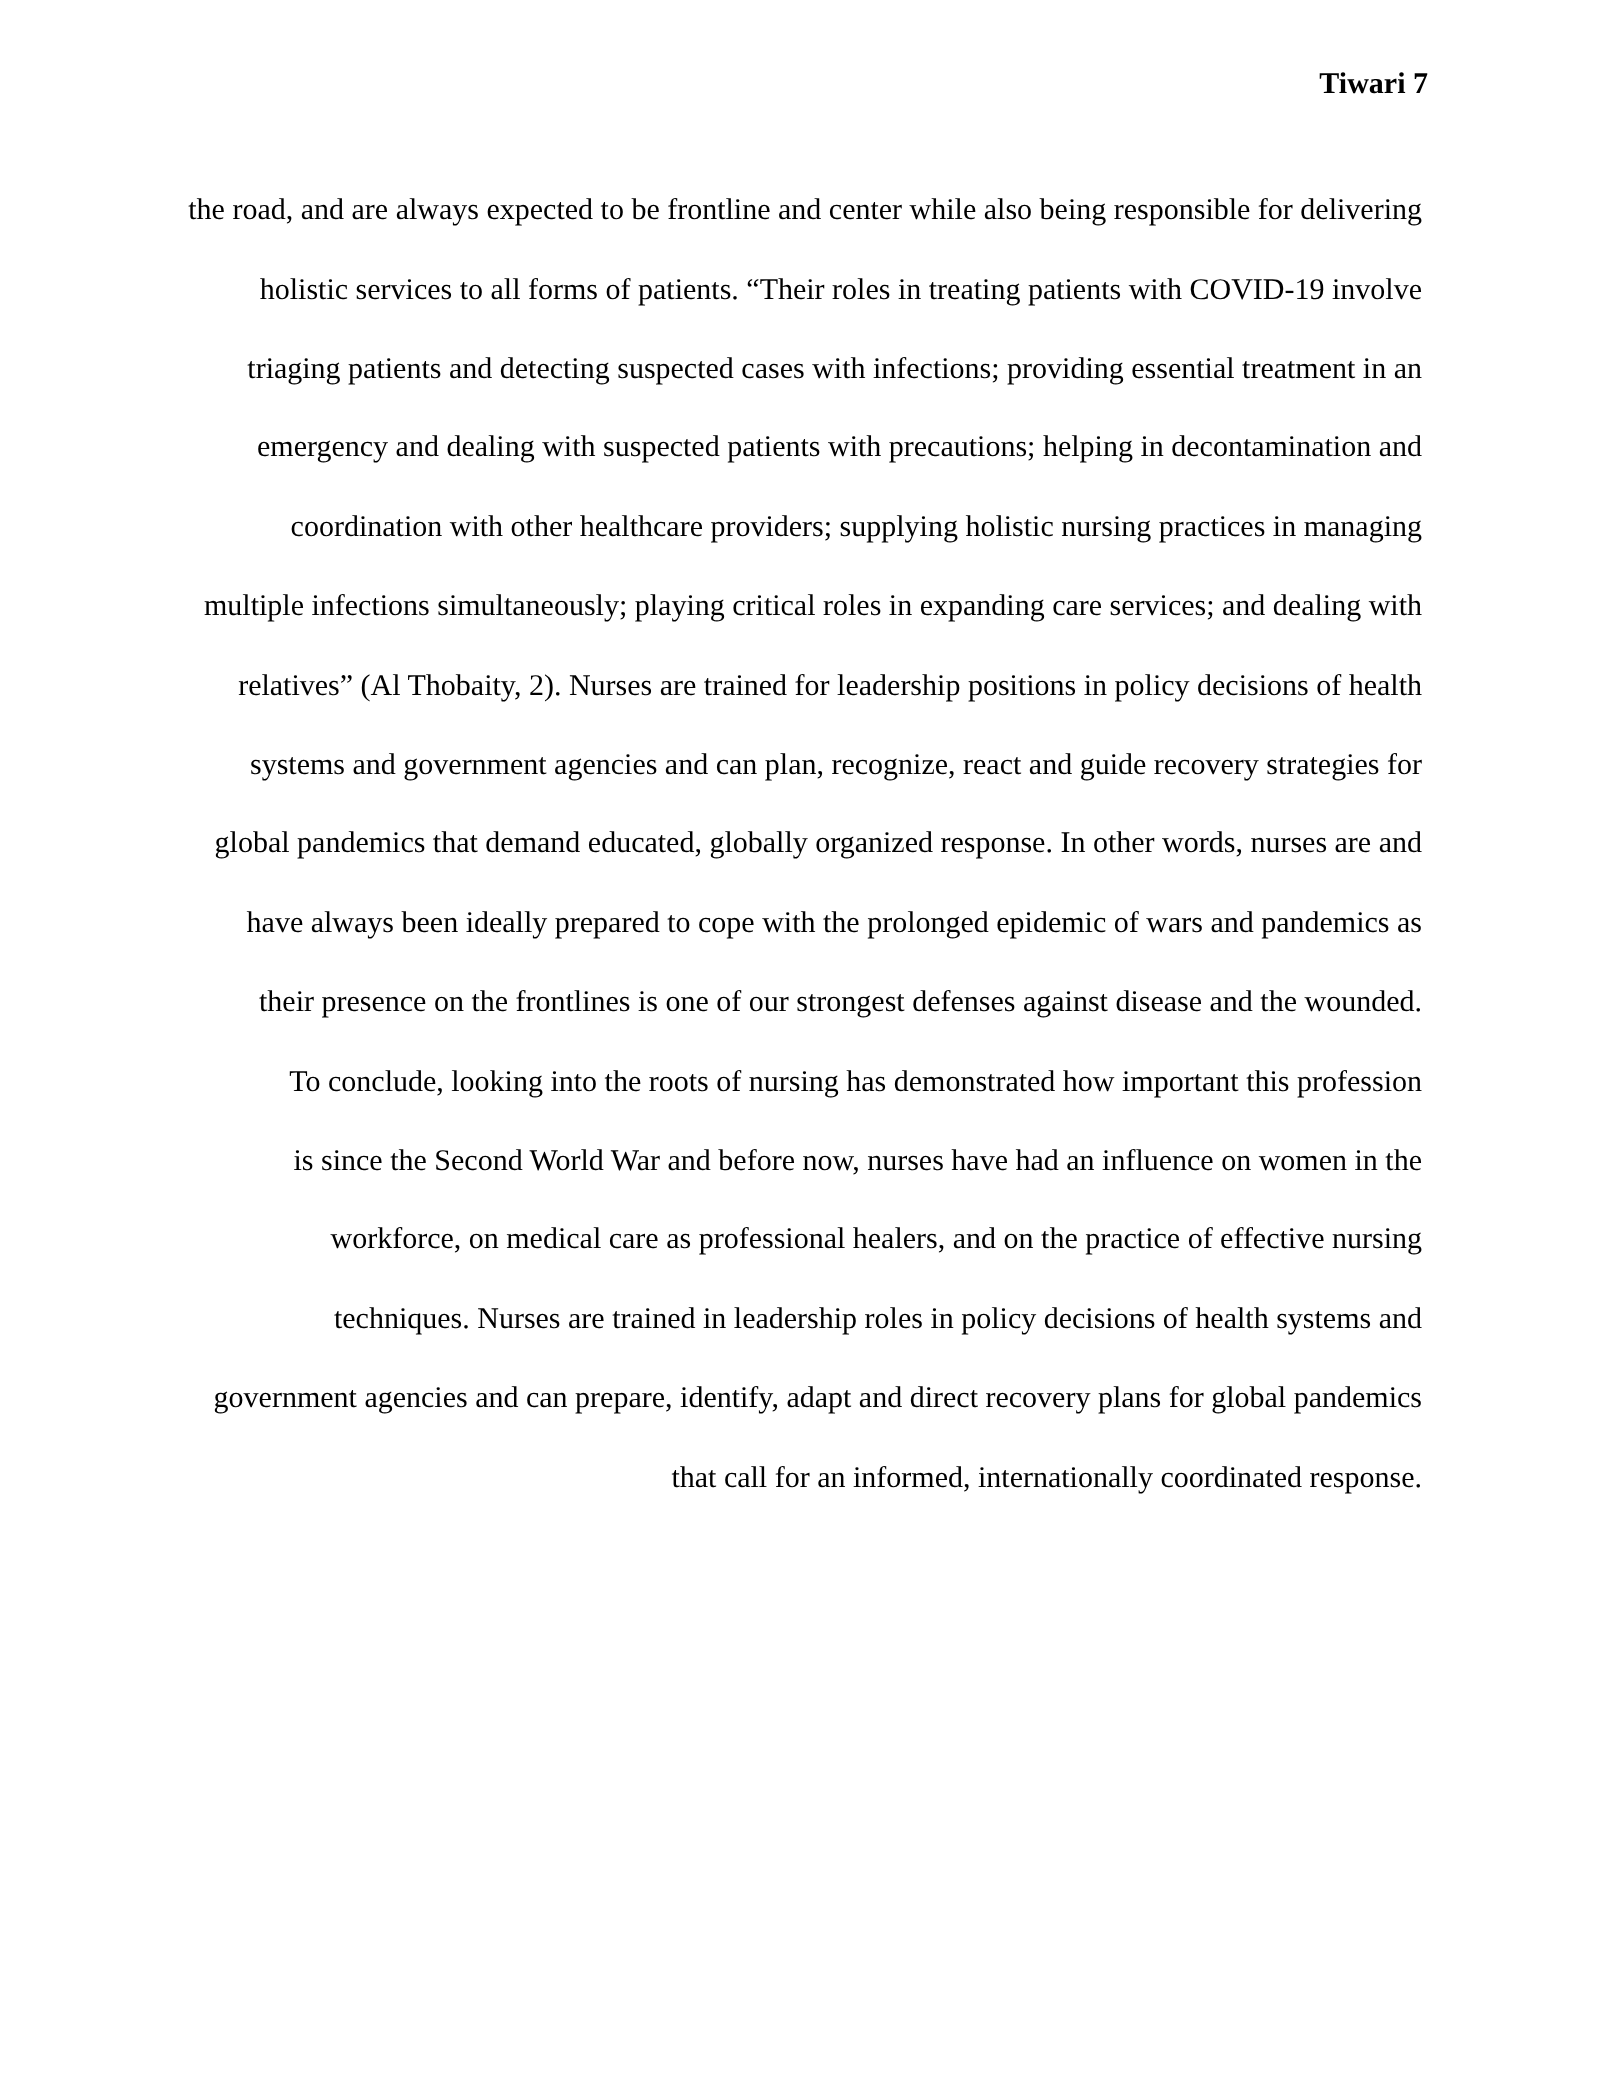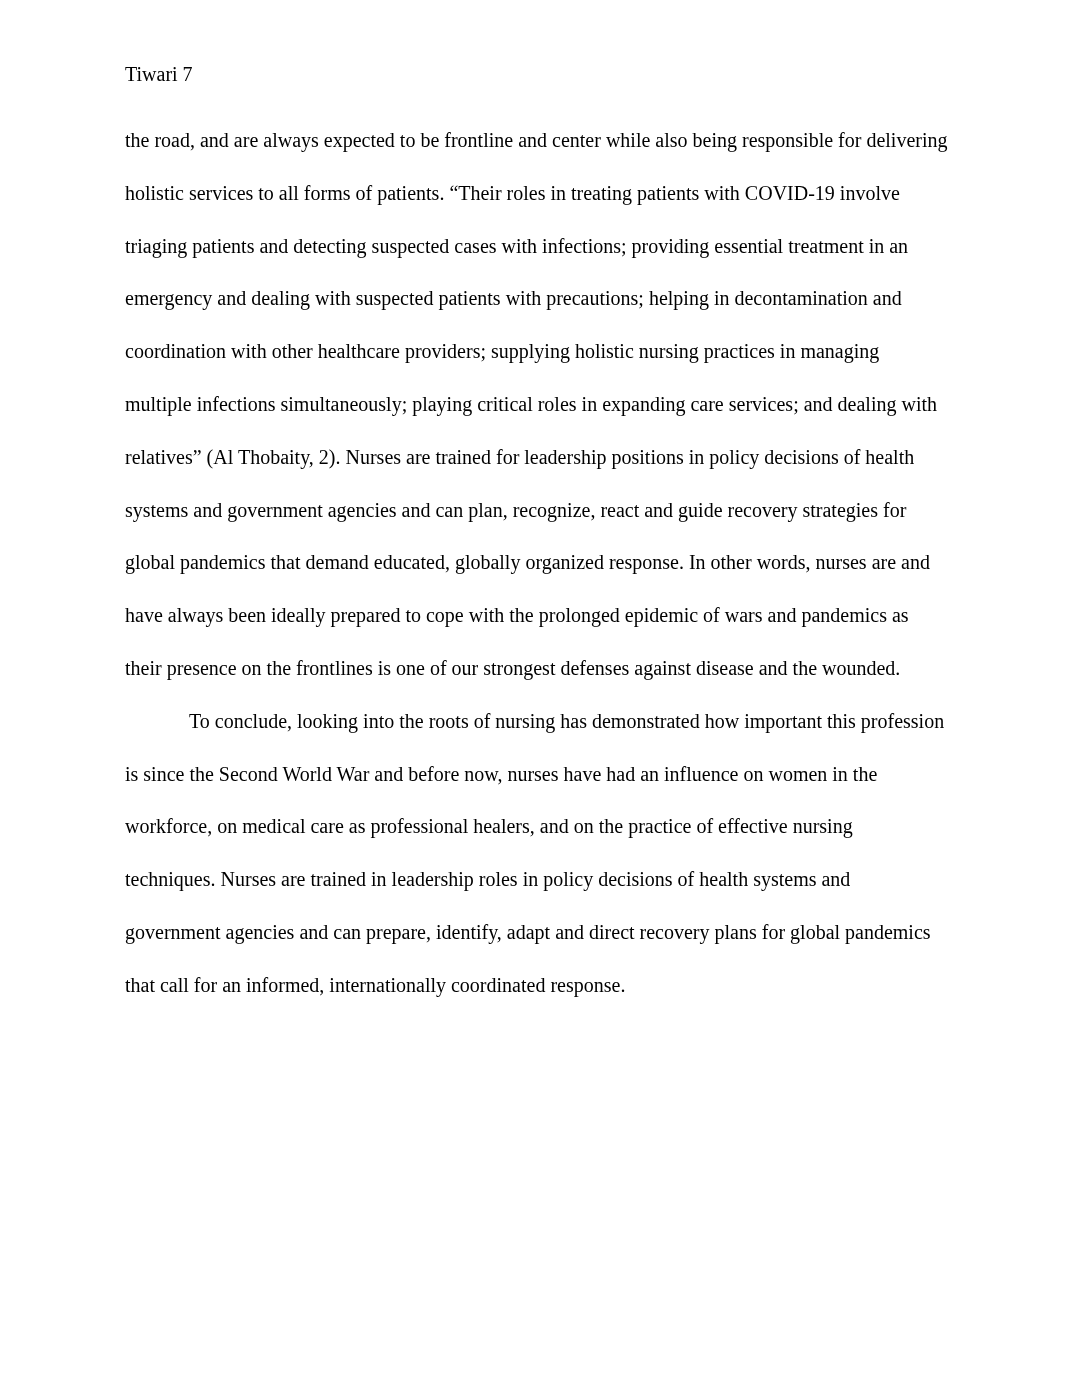--- a/index.html
+++ b/index.html
@@ -11,35 +11,36 @@
     position: relative;
     width: 1080px;
     height: 1397px;
     background: #ffffff;
     color: #000000;
     font-family: "Liberation Serif", "DejaVu Serif", serif;
     overflow: hidden;
   }
   .page-header {
     position: absolute;
-    top: 62px;
+    top: 44px;
     left: 125px;
     right: 128px;
-    text-align: left;
+    text-align: right;
     font-size: 20px;
     line-height: 24px;
+    font-weight: bold;
   }
   .document-body {
     position: absolute;
     top: 114px;
     left: 125px;
     right: 132px;
     font-size: 20px;
     line-height: 52.8px;
-    text-align: left;
+    text-align: right;
   }
   .para {
     margin: 0;
     padding: 0;
   }
   .para.indent {
     text-indent: 64px;
   }
 </style>
 </head>

